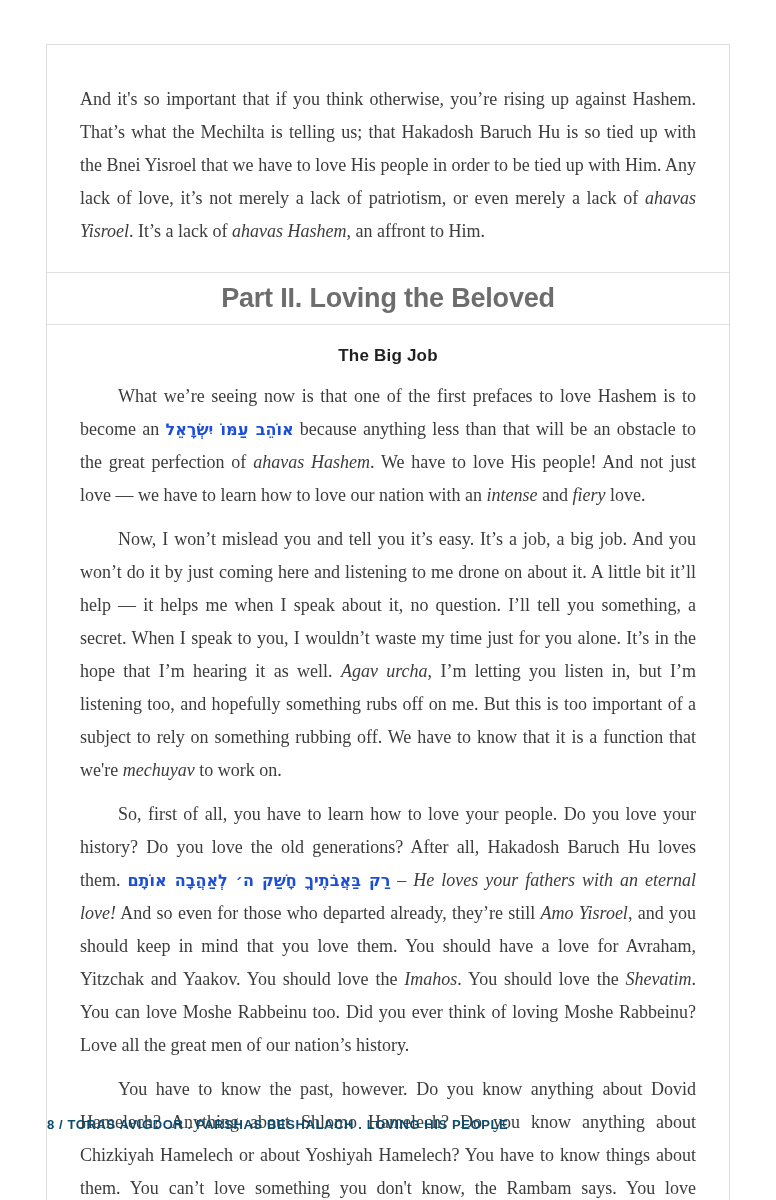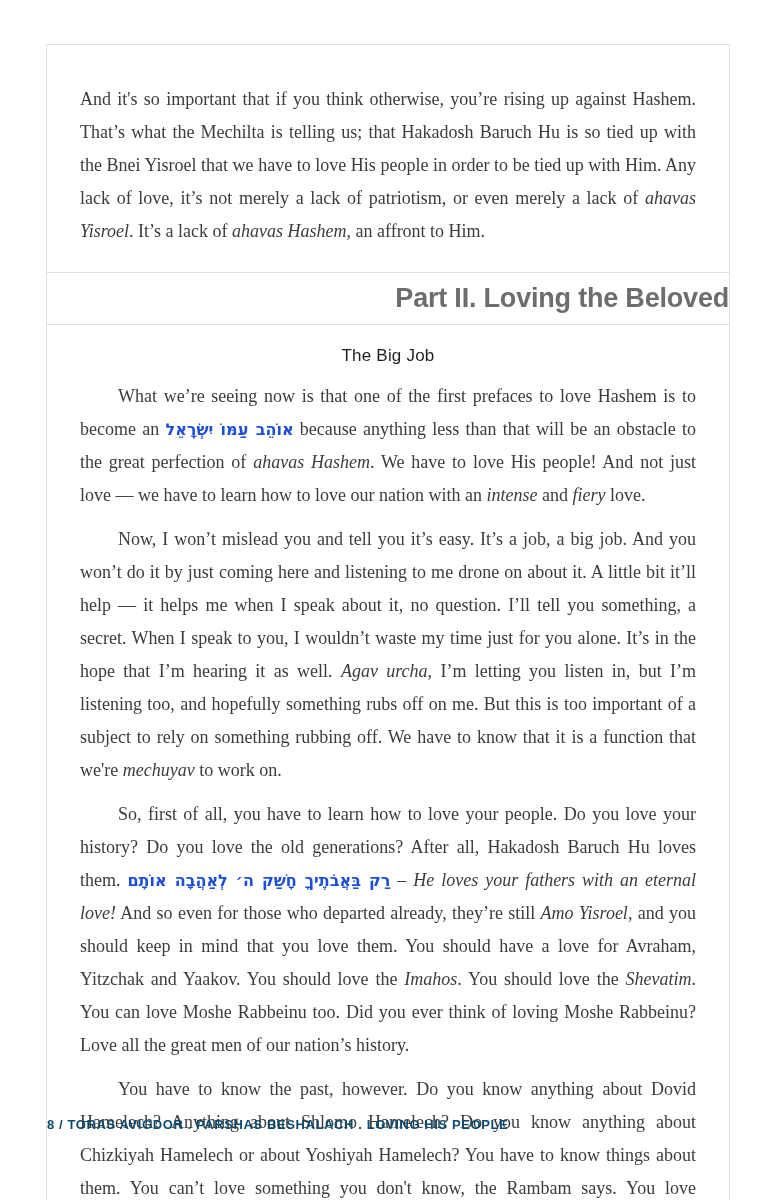--- a/index.html
+++ b/index.html
@@ -38,33 +38,33 @@
     font-size: 16px;
     color: #1d4ed8;
   }
   .part-band {
     margin: 24px -33px 0 -33px;
     border-top: 1.5px solid #e0e0e0;
     border-bottom: 1.5px solid #e0e0e0;
     height: 53px;
     display: flex;
     align-items: center;
-    justify-content: flex-end;
+    justify-content: center;
     background: #ffffff;
   }
   .part-band-title {
     font-family: "Liberation Sans", sans-serif;
     font-weight: bold;
     font-size: 27px;
     letter-spacing: -0.2px;
     color: #6d6d6d;
   }
   .section-heading {
     font-family: "Liberation Sans", sans-serif;
-    font-weight: normal;
+    font-weight: bold;
     font-size: 17px;
     letter-spacing: 0.2px;
     color: #1f1f1f;
     text-align: center;
     margin: 21px 0 14px 0;
   }
   .page-footer {
     position: absolute;
     left: 0; right: 0;
     top: 1072px;

